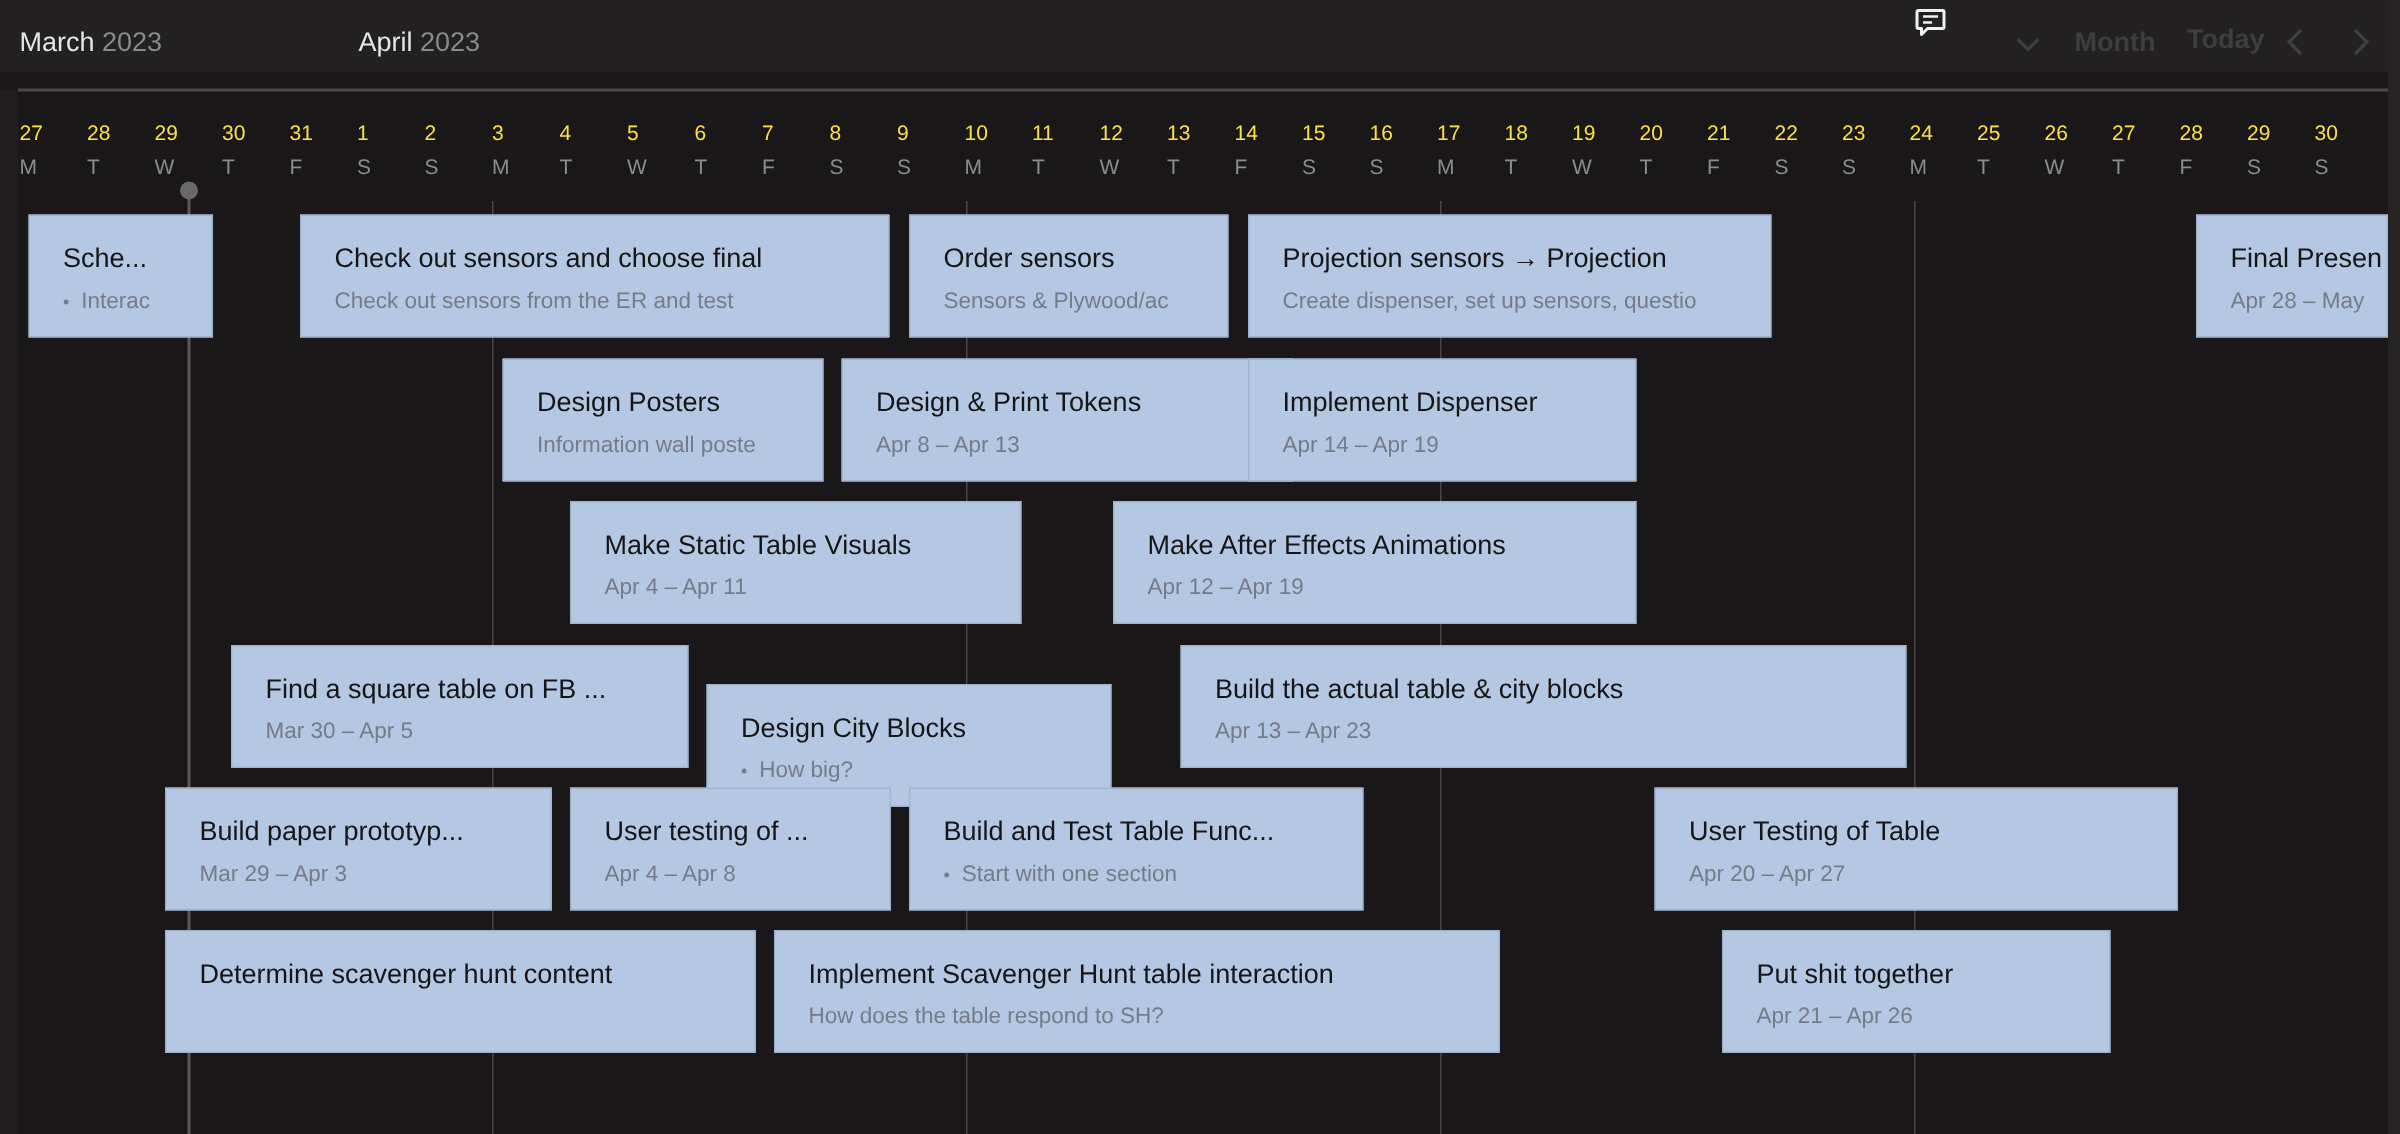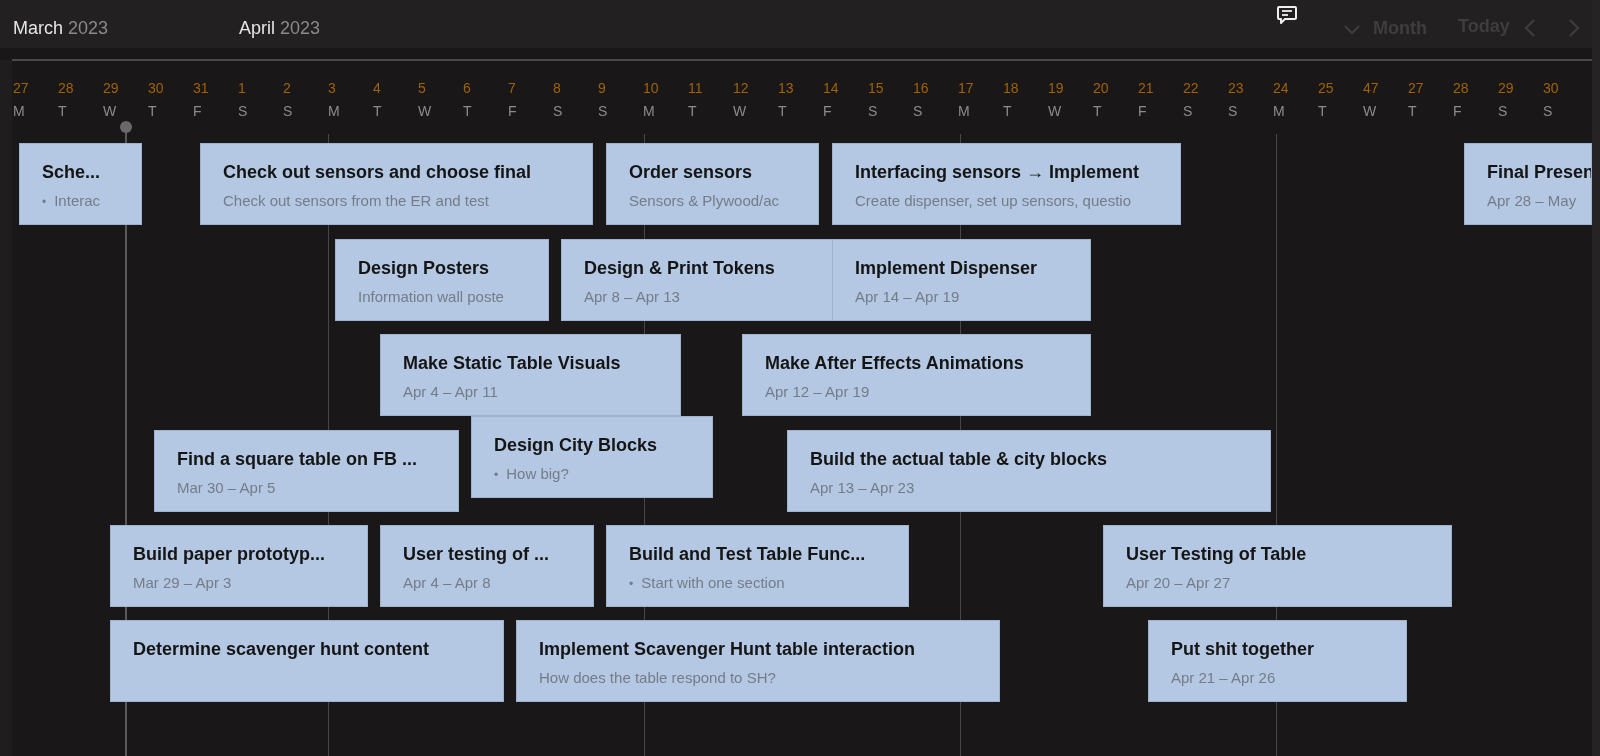--- a/index.html
+++ b/index.html
@@ -13,30 +13,30 @@
   }
   .month-label { position:absolute; top:18px; font-size:18px; color:#e6e6e6; white-space:nowrap; }
   .month-label .yr { color:#8a8a8a; }
   .topbar-divider { position:absolute; left:12px; top:59px; width:1580px; height:2px; background:#4a4848; }
   .comment-icon { position:absolute; left:1276px; top:5px; width:22px; height:20px; }
   .ctrl { position:absolute; top:18px; font-size:18px; font-weight:bold; color:#3f3d3e; white-space:nowrap; }
   .nav-arrow { position:absolute; top:16px; width:16px; height:24px; }
   .left-strip { position:absolute; left:0; top:60px; width:12px; height:696px; background:#1f1d1e; }
   .right-strip { position:absolute; left:1592px; top:0; width:8px; height:756px; background:#252324; }
   .day { position:absolute; top:80px; width:40px; text-align:left; }
-  .day .num { font-size:14px; color:#a16207; display:block; height:18px; }
+  .day .num { font-size:14px; color:#fde047; display:block; height:18px; }
   .day .wd { font-size:14px; color:#8c8c8c; display:block; margin-top:5px; }
   .vline { position:absolute; top:134px; width:1px; height:622px; background:#48464a; }
   .today-line { position:absolute; left:125px; top:128px; width:2px; height:628px; background:#5a585a; }
   .today-dot { position:absolute; left:120px; top:121px; width:12px; height:12px; border-radius:50%; background:#6a686a; }
   .card {
     position:absolute; height:82px; background:#b4c8e3; box-sizing:border-box;
     padding:18px 0 0 22px; overflow:hidden; border:1px solid #9fb3ce;
   }
-  .card .title { font-size:18px; font-weight:bold; color:#151515; white-space:nowrap; overflow:hidden; display:block; }
+  .card .title { font-size:18px; font-weight:normal; color:#151515; white-space:nowrap; overflow:hidden; display:block; }
   .card .sub { font-size:15px; color:#747c88; white-space:nowrap; overflow:hidden; display:block; margin-top:9px; padding-right:20px; }
   .card .sub.bullet::before { content:"•"; margin-right:8px; color:#747c88; font-size:12px; }
 </style>
 </head>
 <body>
 
 <div class="topbar">
   <div class="month-label" style="left:13px;">
     <span>March</span>
     <span class="yr">2023</span>
@@ -49,21 +49,21 @@
   <svg class="comment-icon" viewBox="0 0 22 20">
     <path d="M3 2 H19 Q20 2 20 3 V13 Q20 14 19 14 H9 L5 18 V14 H3 Q2 14 2 13 V3 Q2 2 3 2 Z" fill="none" stroke="#f0f0f0" stroke-width="2" stroke-linejoin="round"></path>
     <line x1="6" y1="6" x2="16" y2="6" stroke="#f0f0f0" stroke-width="1.8"></line>
     <line x1="6" y1="10" x2="12" y2="10" stroke="#f0f0f0" stroke-width="1.8"></line>
   </svg>
 
   <div style="position:absolute; left:1340px; top:14px; width:120px; height:30px;">
     <svg style="position:absolute; left:3px; top:10px;" width="18" height="12" viewBox="0 0 18 12">
       <polyline points="2,2 9,9 16,2" fill="none" stroke="#3f3d3e" stroke-width="2.2"></polyline>
     </svg>
-    <span class="ctrl" style="left:33px; top:4px;">Month</span>
+    <span class="ctrl" style="left:43px; top:4px;">Month</span>
   </div>
 
   <span class="ctrl" style="left:1458px; top:16px;">Today</span>
 
   <svg class="nav-arrow" style="left:1522px;" viewBox="0 0 16 24">
     <polyline points="12,4 4,12 12,20" fill="none" stroke="#3f3d3e" stroke-width="2.2"></polyline>
   </svg>
   <svg class="nav-arrow" style="left:1566px;" viewBox="0 0 16 24">
     <polyline points="4,4 12,12 4,20" fill="none" stroke="#3f3d3e" stroke-width="2.2"></polyline>
   </svg>
@@ -187,21 +187,21 @@
     </div>
   <div class="day" style="left:1273px">
       <span class="num">24</span>
       <span class="wd">M</span>
     </div>
   <div class="day" style="left:1318px">
       <span class="num">25</span>
       <span class="wd">T</span>
     </div>
   <div class="day" style="left:1363px">
-      <span class="num">47</span>
+      <span class="num">26</span>
       <span class="wd">W</span>
     </div>
   <div class="day" style="left:1408px">
       <span class="num">27</span>
       <span class="wd">T</span>
     </div>
   <div class="day" style="left:1453px">
       <span class="num">28</span>
       <span class="wd">F</span>
     </div>
@@ -229,21 +229,21 @@
 </div>
 <div class="card" style="left:200px; top:143px; width:393px;">
   <span class="title">Check out sensors and choose final</span>
   <span class="sub">Check out sensors from the ER and test</span>
 </div>
 <div class="card" style="left:606px; top:143px; width:213px;">
   <span class="title">Order sensors</span>
   <span class="sub">Sensors &amp; Plywood/ac</span>
 </div>
 <div class="card" style="left:832px; top:143px; width:349px;">
-  <span class="title">Interfacing sensors → Implement</span>
+  <span class="title">Projection sensors → Projection</span>
   <span class="sub">Create dispenser, set up sensors, questio</span>
 </div>
 <div class="card" style="left:1464px; top:143px; width:128px;">
   <span class="title">Final Presen</span>
   <span class="sub">Apr 28 – May</span>
 </div>
 
 <div class="card" style="left:335px; top:239px; width:214px;">
   <span class="title">Design Posters</span>
   <span class="sub">Information wall poste</span>
@@ -263,21 +263,21 @@
 </div>
 <div class="card" style="left:742px; top:334px; width:349px;">
   <span class="title">Make After Effects Animations</span>
   <span class="sub">Apr 12 – Apr 19</span>
 </div>
 
 <div class="card" style="left:154px; top:430px; width:305px;">
   <span class="title">Find a square table on FB ...</span>
   <span class="sub">Mar 30 – Apr 5</span>
 </div>
-<div class="card" style="left:471px; top:416px; width:242px;">
+<div class="card" style="left:471px; top:456px; width:270px;">
   <span class="title">Design City Blocks</span>
   <span class="sub bullet">How big?</span>
 </div>
 <div class="card" style="left:787px; top:430px; width:484px;">
   <span class="title">Build the actual table &amp; city blocks</span>
   <span class="sub">Apr 13 – Apr 23</span>
 </div>
 
 <div class="card" style="left:110px; top:525px; width:258px;">
   <span class="title">Build paper prototyp...</span>

